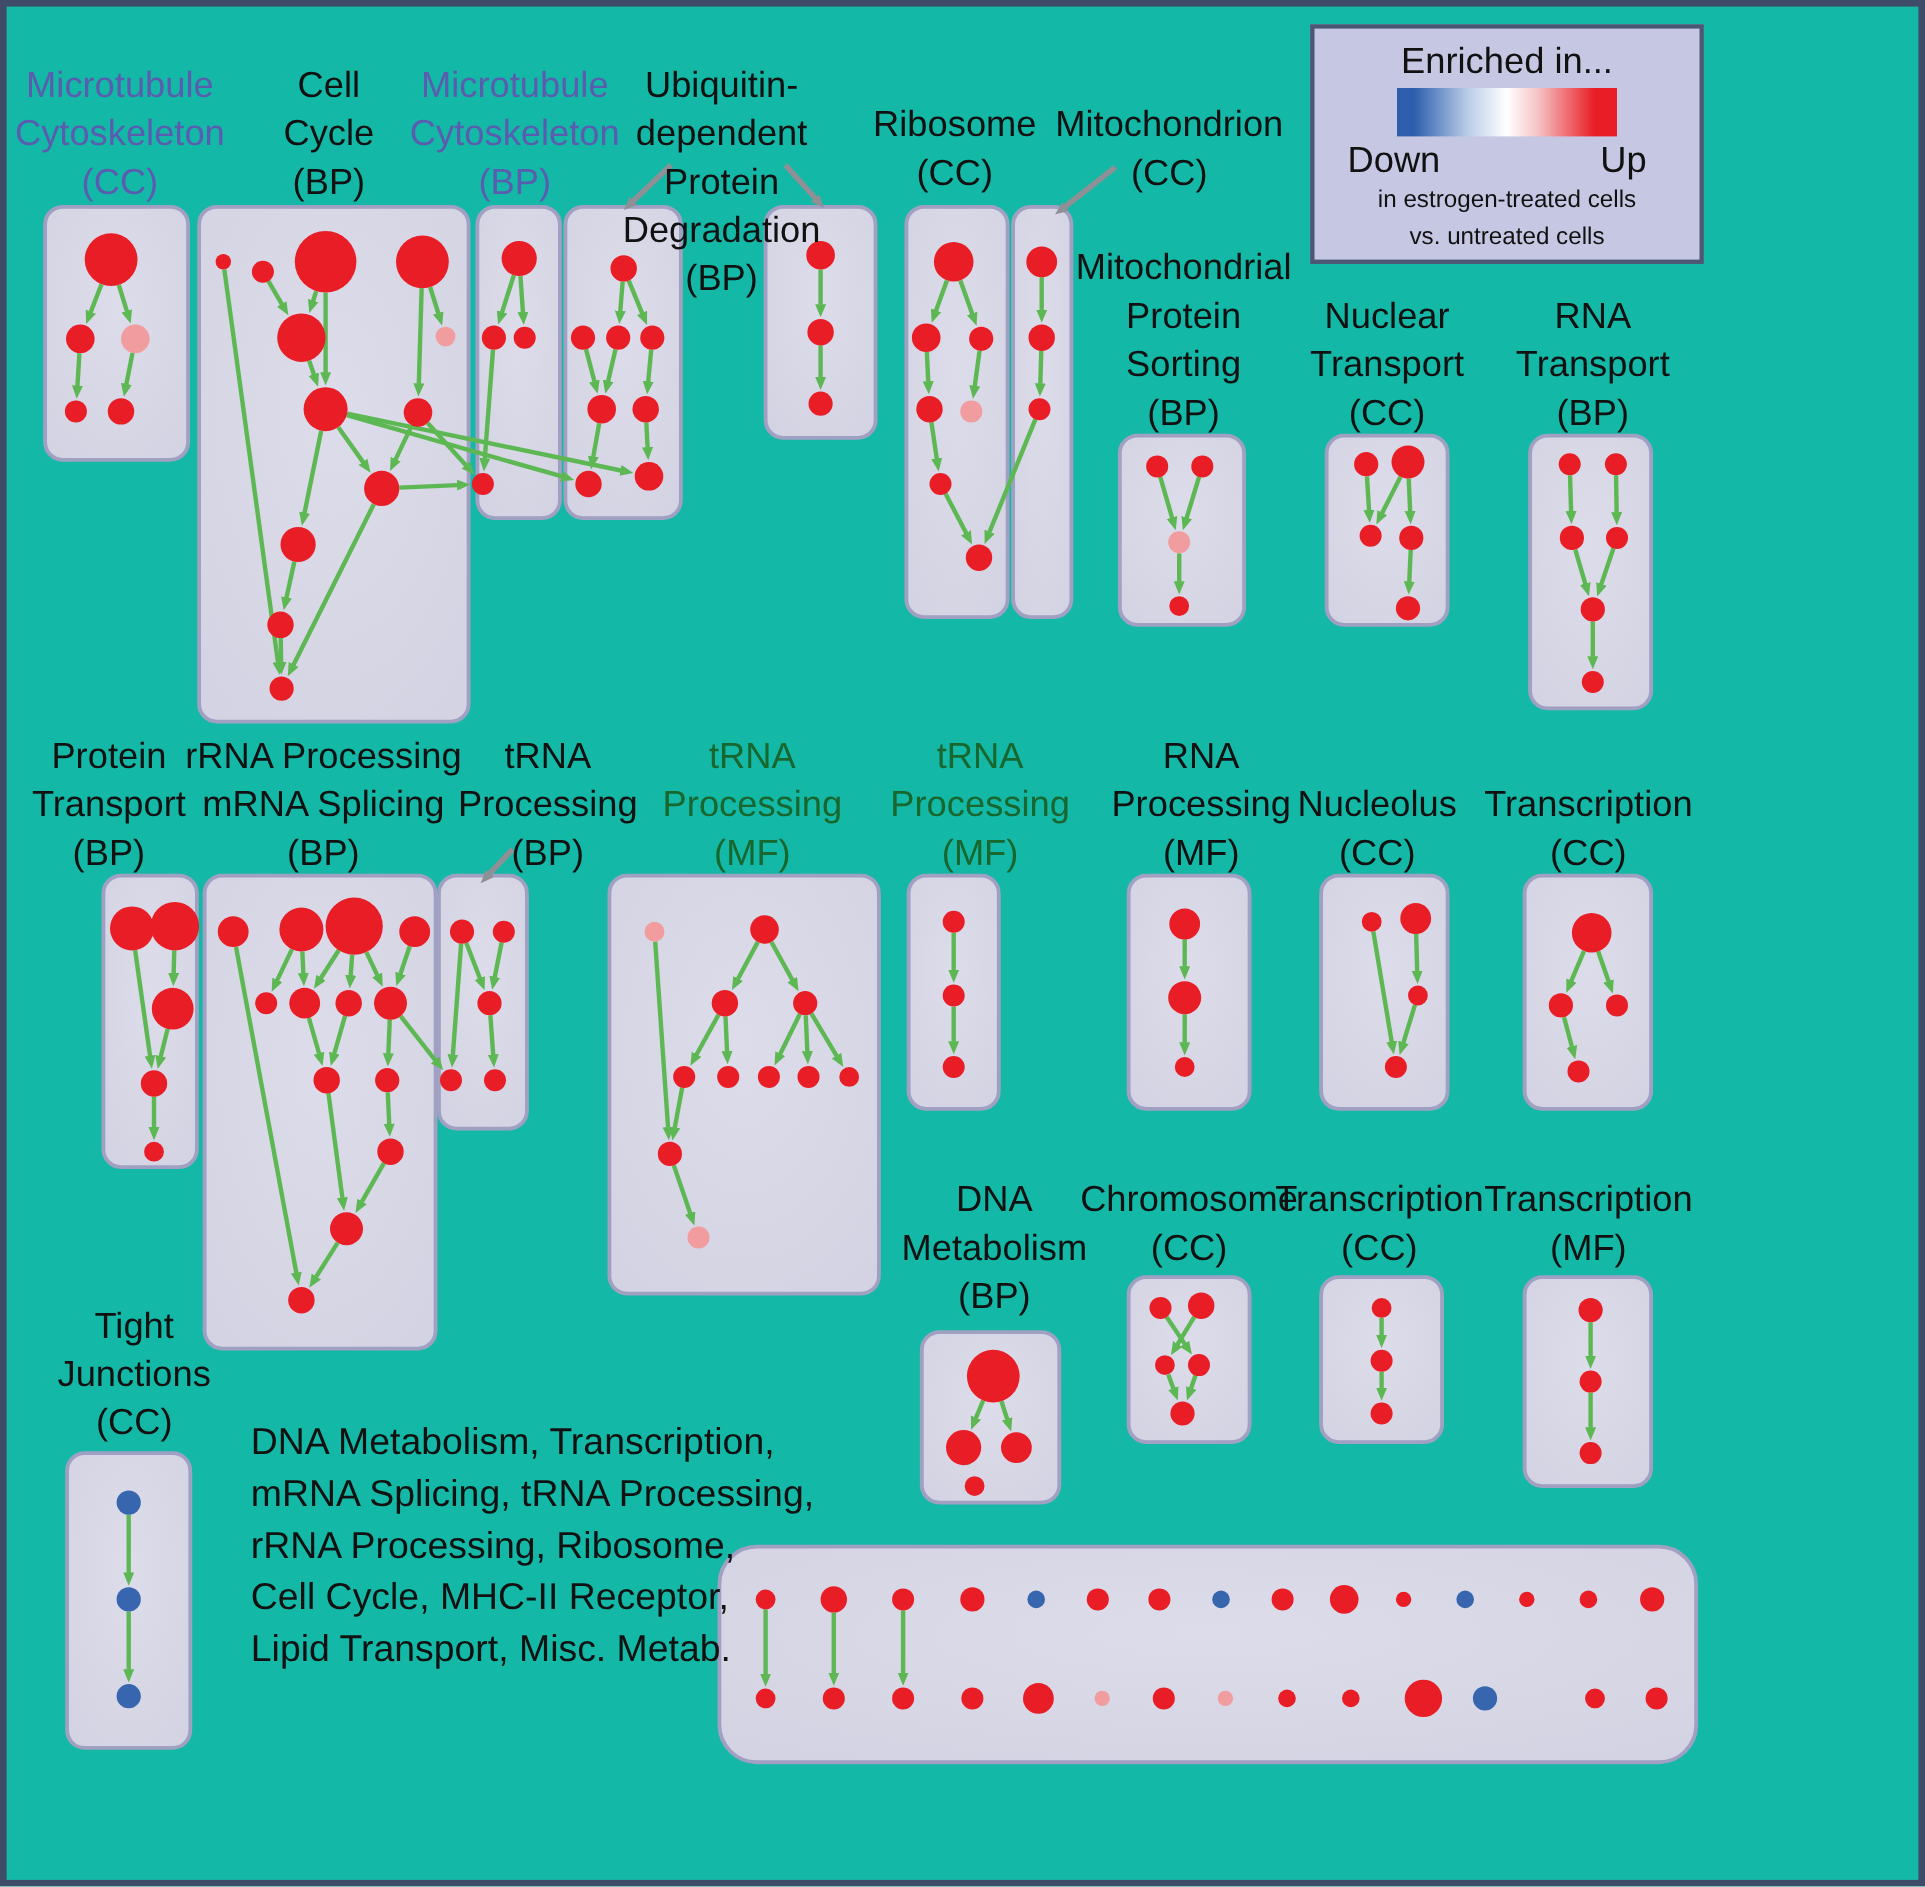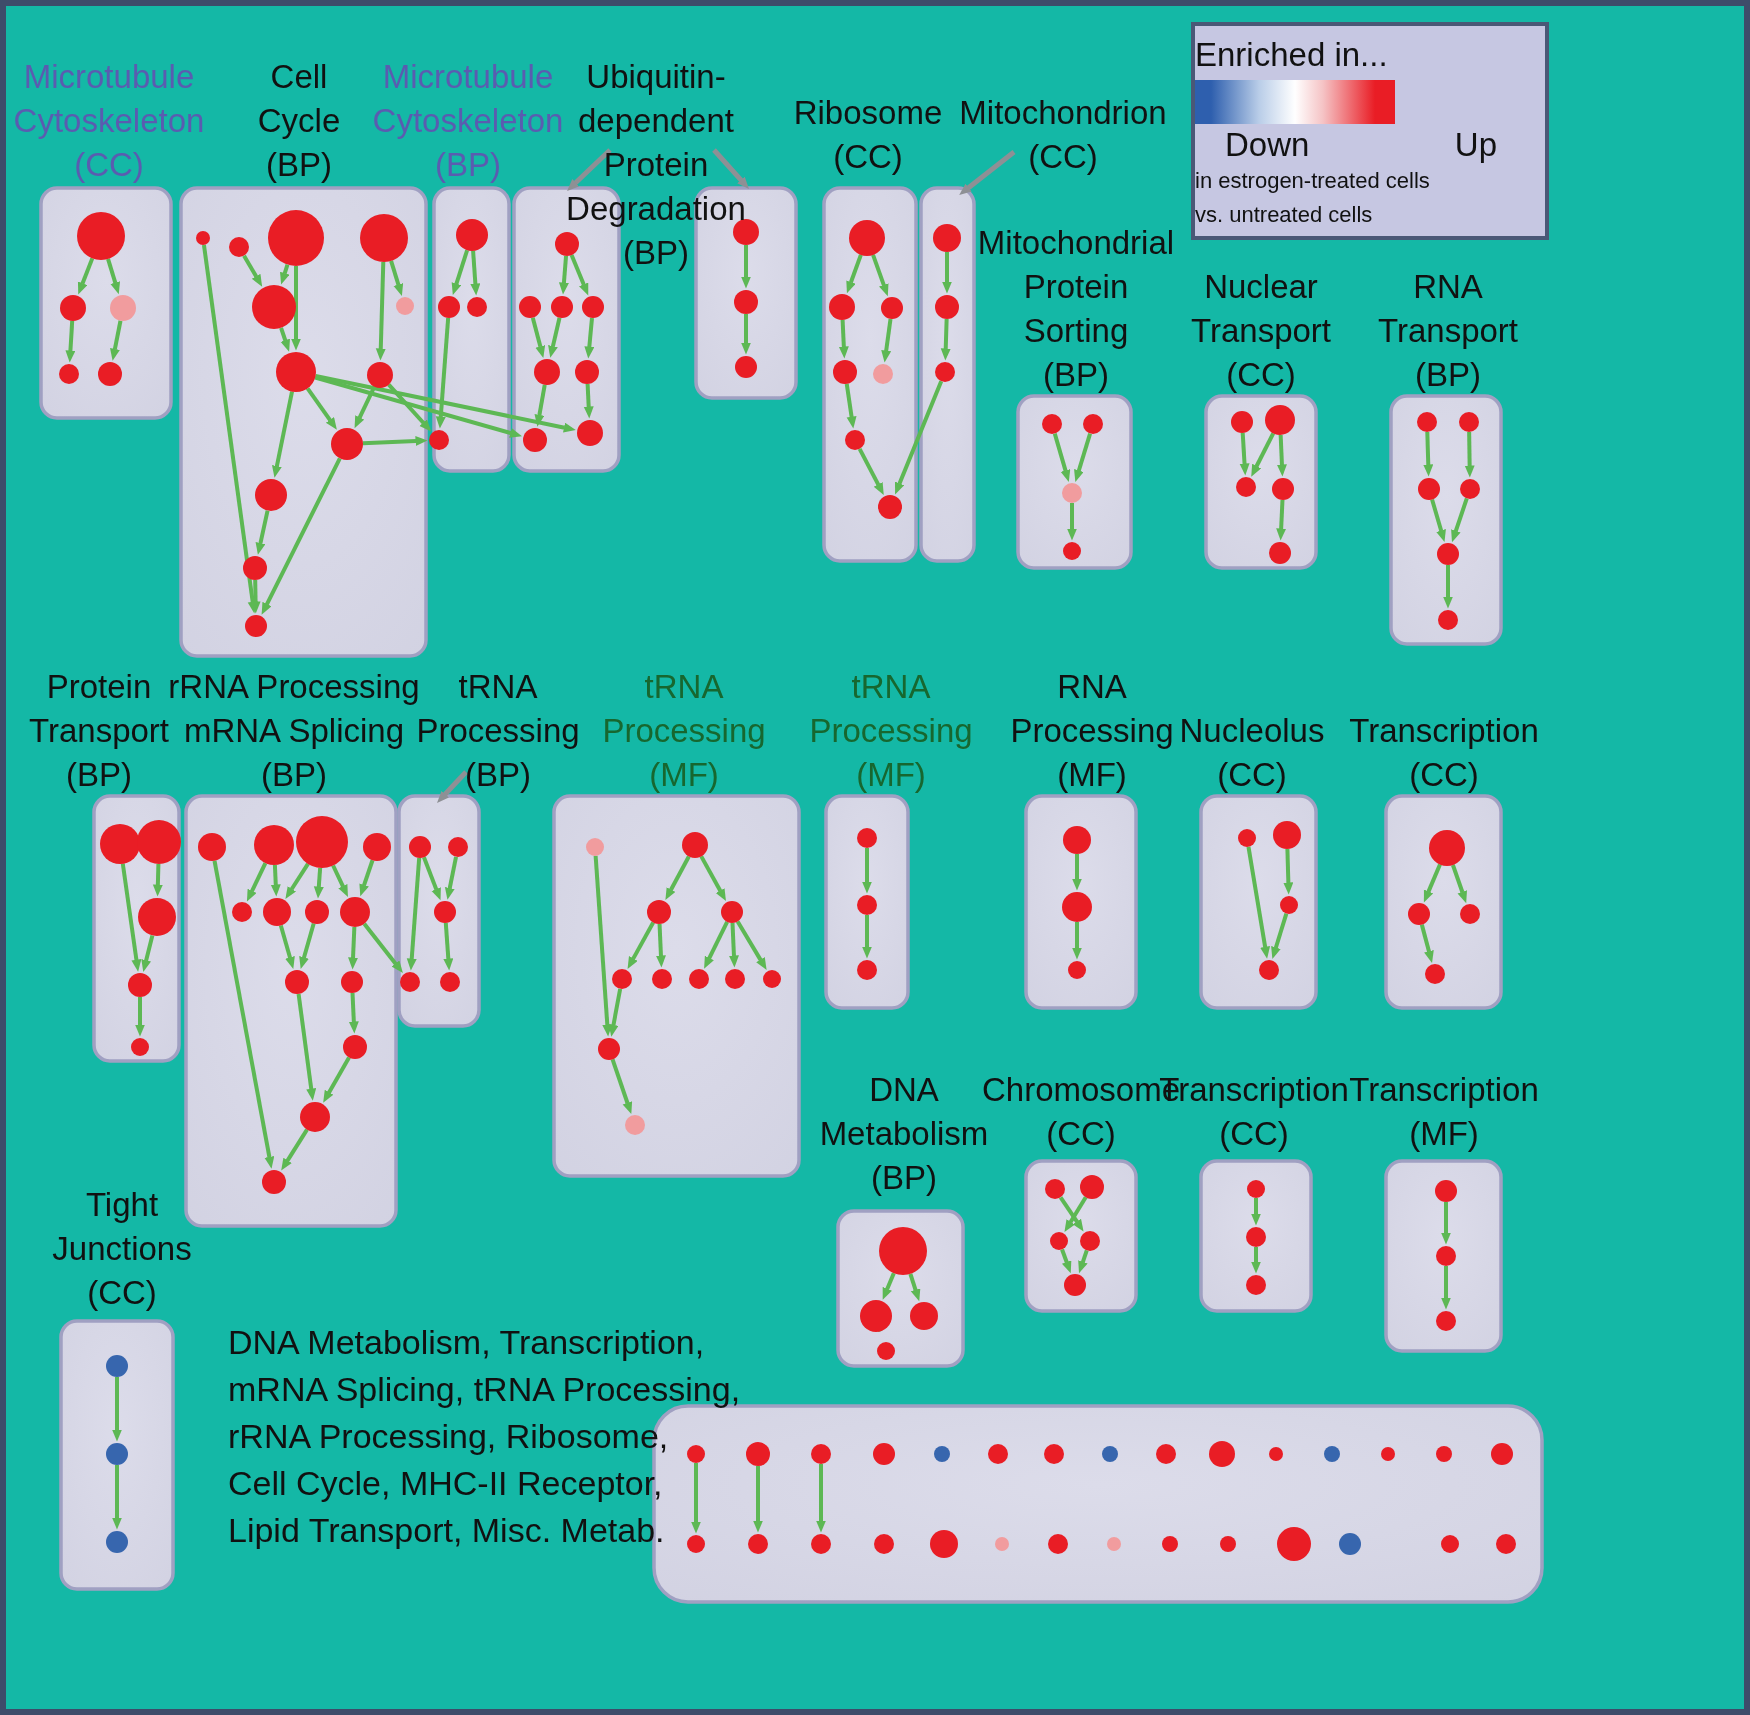--- a/index.html
+++ b/index.html
@@ -11,29 +11,29 @@
     background:#14b8a6;
     border:6px solid #3e4c6a;
     overflow:hidden;
     font-family:"Liberation Sans", sans-serif;
   }
   .stage svg{position:absolute;left:0;top:0;}
   svg text{font-family:"Liberation Sans", sans-serif;}
   .legend{
     position:absolute;left:1185px;top:16px;width:358px;height:218px;
     background:#c6c7e2;border:4px solid #4a5876;box-sizing:border-box;
-    display:flex;flex-direction:column;color:#111111;
+    display:flex;flex-direction:column;align-items:center;color:#111111;
   }
   .legend-title{font-size:33px;margin-top:10px;}
   .legend-bar{width:200px;height:44px;margin-top:6px;}
   .legend-ends{width:100%;display:flex;justify-content:space-between;box-sizing:border-box;
     padding:2px 48px 0 30px;font-size:33px;}
   .legend-sub{font-size:22px;line-height:34px;}
   .legend-sub:first-of-type{margin-top:3px;}
-  .misc-text{position:absolute;left:222px;top:1313px;font-size:34px;line-height:47px;color:#111111;}
+  .misc-text{position:absolute;left:222px;top:1282px;font-size:34px;line-height:47px;color:#111111;}
 </style>
 </head>
 <body>
 
 <div class="stage">
 
   <svg id="diagram" width="1750" height="1715" viewBox="0 0 1750 1715">
       <defs>
         <radialGradient id="boxg" cx="50%" cy="40%" r="80%">
           <stop offset="0%" stop-color="#dcdcea"></stop>

